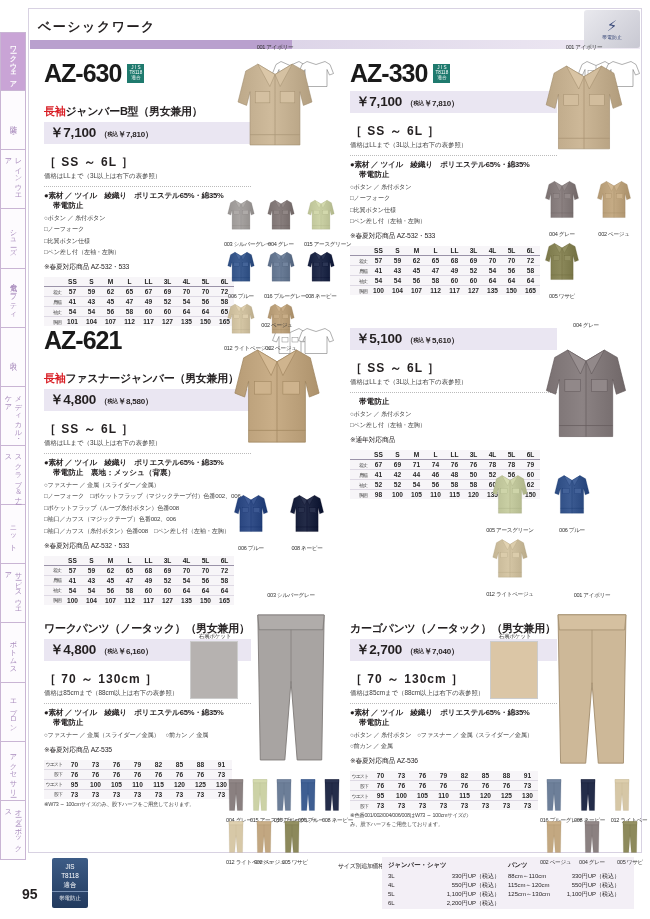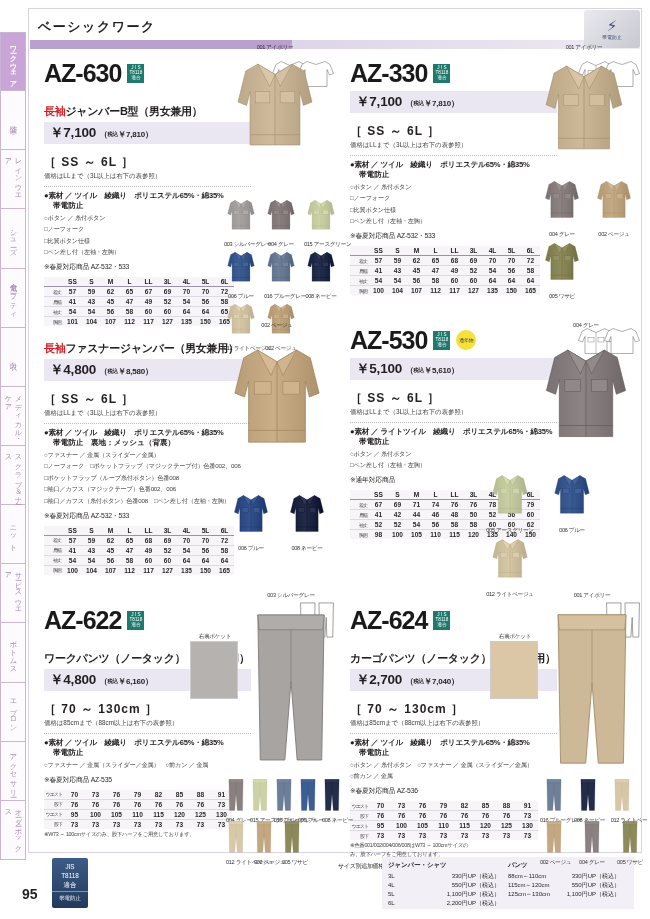--- a/index.html
+++ b/index.html
@@ -362,20 +362,32 @@
             <td class="v">117</td>
             <td class="v">127</td>
             <td class="v">135</td>
             <td class="v">150</td>
             <td class="v">165</td>
           </tr>
         </tbody>
       </table>
     </div>
     <div class="prod col-l row2">
+      <div class="code-line">
+      <span class="pcode">AZ-621</span>
+        <span class="line-art">
+          <svg width="70" height="36" viewBox="0 0 140 70">
+    <path d="M22 12 L12 18 L5 36 L13 39 L18 28 L18 62 L62 62 L62 28 L67 39 L75 36 L68 18 L58 12 L40 20 Z" fill="#fff" stroke="#555" stroke-width="1.1"></path>
+    <path d="M40 20 L40 62" stroke="#555" stroke-width="0.9"></path>
+    <rect x="24" y="30" width="12" height="9" fill="#fff" stroke="#555" stroke-width="0.8"></rect>
+    <rect x="44" y="30" width="12" height="9" fill="#fff" stroke="#555" stroke-width="0.8"></rect>
+    <path d="M92 12 L82 18 L75 36 L83 39 L88 28 L88 62 L132 62 L132 28 L137 39 L145 36 L138 18 L128 12 L110 18 Z" fill="#fff" stroke="#555" stroke-width="1.1" transform="translate(-18,0)"></path>
+  </svg>
+        </span>
+      </div>
       <div class="pname"><span class="red">長袖</span><span>ファスナージャンバー（男女兼用）</span></div>
       <div class="price-bar">
     <span>￥4,800</span>
     <span class="tax">（<span class="taxlbl">税込</span>￥8,580）</span></div>
       <div class="size-range">［ SS ～ 6L ］</div>
       <div class="size-note">価格はLLまで（3L以上は右下の表参照）</div>
       <div class="hr-dot"></div>
       <div class="mat">●素材 ／ ツイル　綾織り　ポリエステル65%・綿35%</div>
       <div class="mat2">帯電防止　裏地：メッシュ（背裏）</div>
       <div class="spec">○ファスナー ／ 金属（スライダー／金属）</div>
@@ -443,45 +455,26 @@
             <td class="v">117</td>
             <td class="v">127</td>
             <td class="v">135</td>
             <td class="v">150</td>
             <td class="v">165</td>
           </tr>
         </tbody>
       </table>
     </div>
     <div class="prod col-r row2">
-      <div class="code-line">
-      <span class="pcode">AZ-530</span>
-        <span class="jis-badge">
-      <div>J I S</div>
-          <div>T8118</div>
-          <div>適合</div>
-        </span>
-        <span class="year-badge">通年物</span>
-        <span class="line-art">
-          <svg width="70" height="36" viewBox="0 0 140 70">
-    <path d="M22 12 L12 18 L5 36 L13 39 L18 28 L18 62 L62 62 L62 28 L67 39 L75 36 L68 18 L58 12 L40 20 Z" fill="#fff" stroke="#555" stroke-width="1.1"></path>
-    <path d="M40 20 L40 62" stroke="#555" stroke-width="0.9"></path>
-    <rect x="24" y="30" width="12" height="9" fill="#fff" stroke="#555" stroke-width="0.8"></rect>
-    <rect x="44" y="30" width="12" height="9" fill="#fff" stroke="#555" stroke-width="0.8"></rect>
-    <path d="M92 12 L82 18 L75 36 L83 39 L88 28 L88 62 L132 62 L132 28 L137 39 L145 36 L138 18 L128 12 L110 18 Z" fill="#fff" stroke="#555" stroke-width="1.1" transform="translate(-18,0)"></path>
-  </svg>
-        </span>
-      </div>
       <div class="price-bar">
     <span>￥5,100</span>
     <span class="tax">（<span class="taxlbl">税込</span>￥5,610）</span></div>
       <div class="size-range">［ SS ～ 6L ］</div>
       <div class="size-note">価格はLLまで（3L以上は右下の表参照）</div>
       <div class="hr-dot"></div>
-      <div class="mat">●素材 ／ ライトツイル　綾織り　ポリエステル65%・綿35%</div>
       <div class="mat2">帯電防止</div>
       <div class="spec">○ボタン ／ 糸付ボタン</div>
       <div class="spec">□ペン差し付（左袖・左胸）</div>
       <div class="season">※通年対応商品</div>
       <table class="sz">
         <tbody>
           <tr>
             <th></th>
             <th>SS</th>
             <th>S</th>
@@ -538,34 +531,20 @@
             <td class="v">115</td>
             <td class="v">120</td>
             <td class="v">135</td>
             <td class="v">140</td>
             <td class="v">150</td>
           </tr>
         </tbody>
       </table>
     </div>
     <div class="prod col-l row3">
-      <div class="code-line">
-      <span class="pcode">AZ-622</span>
-        <span class="jis-badge">
-      <div>J I S</div>
-          <div>T8118</div>
-          <div>適合</div>
-        </span>
-        <span class="line-art">
-          <svg width="46" height="40" viewBox="0 0 70 60">
-      <path d="M10 4 L32 4 L31 56 L22 56 L21 26 L19 56 L11 56 Z" fill="#fff" stroke="#555" stroke-width="1"></path>
-      <path d="M38 4 L60 4 L59 56 L50 56 L49 26 L47 56 L39 56 Z" fill="#fff" stroke="#555" stroke-width="1"></path>
-    </svg>
-        </span>
-      </div>
       <div class="pname"><span>ワークパンツ（ノータック）（男女兼用）</span></div>
       <div class="price-bar">
     <span>￥4,800</span>
     <span class="tax">（<span class="taxlbl">税込</span>￥6,160）</span></div>
       <div class="size-range">［ 70 ～ 130cm ］</div>
       <div class="size-note">価格は85cmまで（88cm以上は右下の表参照）</div>
       <div class="hr-dot"></div>
       <div class="mat">●素材 ／ ツイル　綾織り　ポリエステル65%・綿35%</div>
       <div class="mat2">帯電防止</div>
       <div class="spec">○ファスナー ／ 金属（スライダー／金属）　○前カン ／ 金属</div>
@@ -614,34 +593,20 @@
             <td class="v">73</td>
             <td class="v">73</td>
             <td class="v">73</td>
             <td class="v">73</td>
           </tr>
         </tbody>
       </table>
       <div class="tbl-note">※W73 ～ 100cmサイズのみ、股下ハーフをご用意しております。</div>
     </div>
     <div class="prod col-r row3">
-      <div class="code-line">
-      <span class="pcode">AZ-624</span>
-        <span class="jis-badge">
-      <div>J I S</div>
-          <div>T8118</div>
-          <div>適合</div>
-        </span>
-        <span class="line-art">
-          <svg width="46" height="40" viewBox="0 0 70 60">
-      <path d="M10 4 L32 4 L31 56 L22 56 L21 26 L19 56 L11 56 Z" fill="#fff" stroke="#555" stroke-width="1"></path>
-      <path d="M38 4 L60 4 L59 56 L50 56 L49 26 L47 56 L39 56 Z" fill="#fff" stroke="#555" stroke-width="1"></path>
-    </svg>
-        </span>
-      </div>
       <div class="pname"><span>カーゴパンツ（ノータック）（男女兼用）</span></div>
       <div class="price-bar">
     <span>￥2,700</span>
     <span class="tax">（<span class="taxlbl">税込</span>￥7,040）</span></div>
       <div class="size-range">［ 70 ～ 130cm ］</div>
       <div class="size-note">価格は85cmまで（88cm以上は右下の表参照）</div>
       <div class="hr-dot"></div>
       <div class="mat">●素材 ／ ツイル　綾織り　ポリエステル65%・綿35%</div>
       <div class="mat2">帯電防止</div>
       <div class="spec">○ボタン ／ 糸付ボタン　○ファスナー ／ 金属（スライダー／金属）</div>

